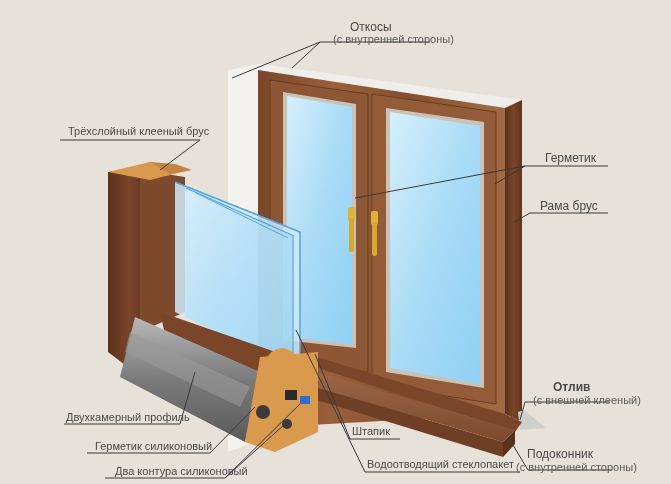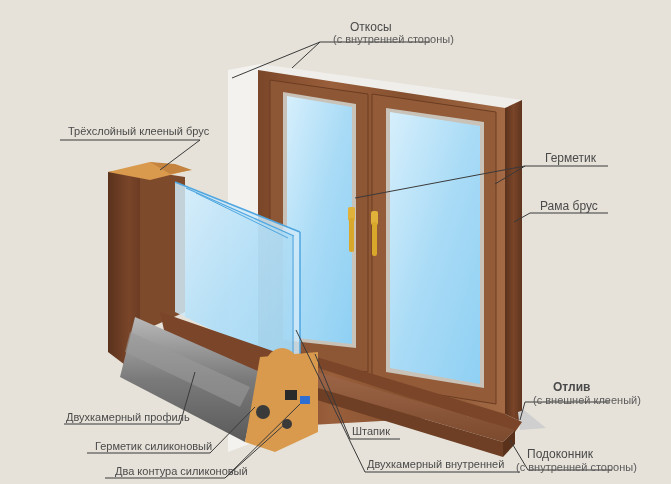--- a/index.html
+++ b/index.html
@@ -141,14 +141,14 @@
 <div class="label lbl-sub" style="left:533px;top:383px;">(с внешней клееный)</div>
 
 <div class="label lbl-big" style="left:527px;top:436px;">Подоконник</div>
 <div class="label lbl-sub" style="left:516px;top:450px;">(с внутренней стороны)</div>
 
 <div class="label lbl-main" style="left:66px;top:400px;">Двухкамерный профиль</div>
 <div class="label lbl-main" style="left:95px;top:429px;">Герметик силиконовый</div>
 <div class="label lbl-main" style="left:115px;top:454px;">Два контура силиконовый</div>
 
 <div class="label lbl-main" style="left:352px;top:414px;">Штапик</div>
-<div class="label lbl-main" style="left:367px;top:447px;">Двухкамерный внутренней</div>
+<div class="label lbl-main" style="left:367px;top:447px;">Водоотводящий стеклопакет</div>
 </div>
 
 </body></html>

